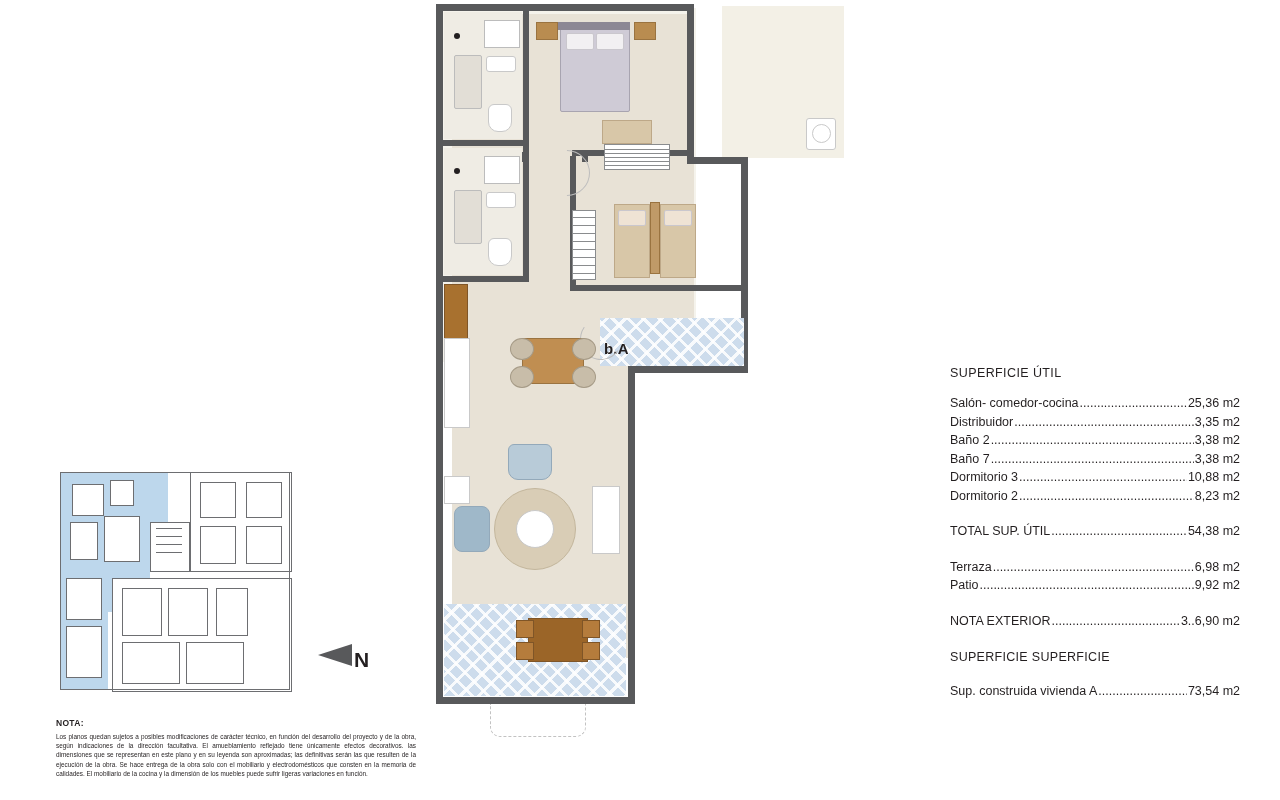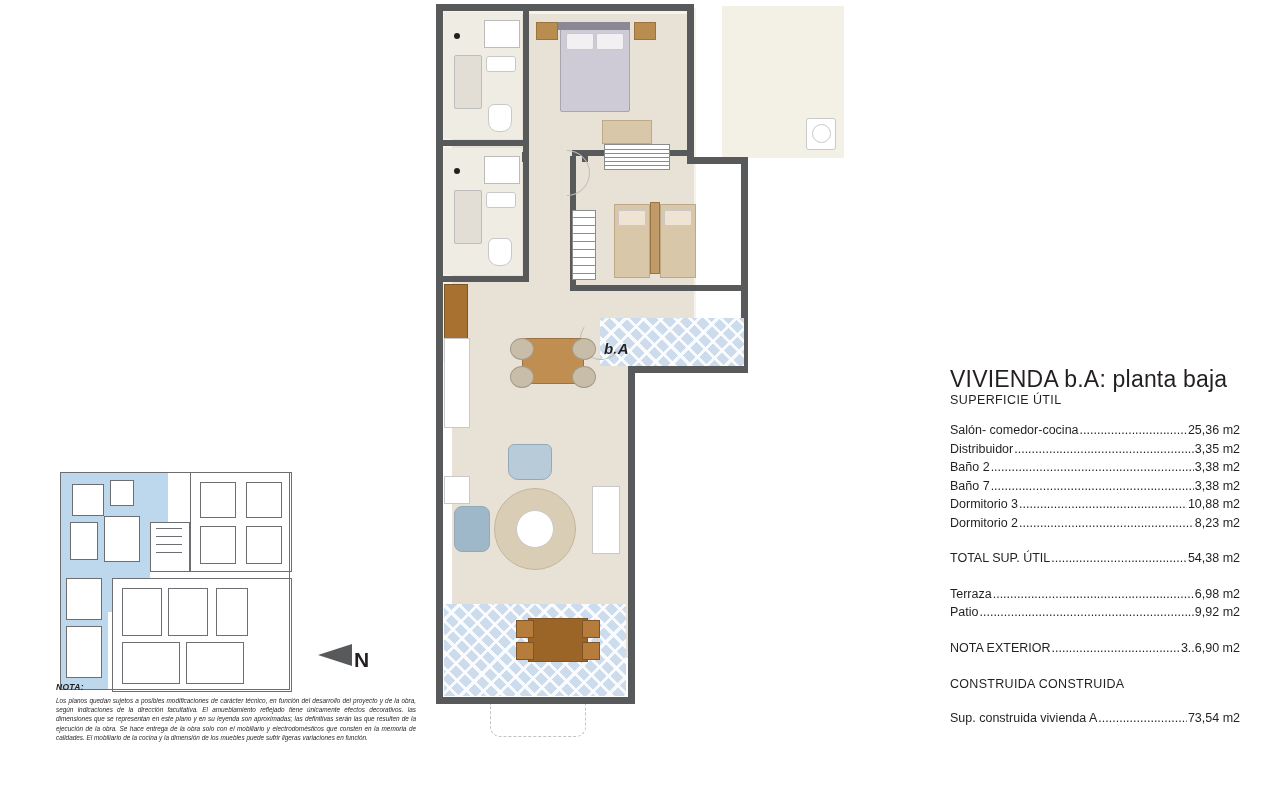--- a/index.html
+++ b/index.html
@@ -7,21 +7,21 @@
     width:1280px;height:800px;
     background:#ffffff;
     font-family:"Liberation Sans", sans-serif;
     color:#231f20;
     overflow:hidden;
     position:relative;
   }
   .page{position:relative;width:1280px;height:800px;}
 
   
-  .plan{position:absolute;left:432px;top:0px;width:420px;height:760px;font-style:italic;}
+  .plan{position:absolute;left:432px;top:0px;width:420px;height:760px;}
 
   .wall{position:absolute;background:#58595b;}
   .room{position:absolute;background:#e8e2d6;}
   .room-white{position:absolute;background:#f5f3ec;}
   .terrace{position:absolute;background:#cddcec;overflow:hidden;}
   .terrace:before{
     content:"";position:absolute;left:-10px;top:-10px;right:-10px;bottom:-10px;
     background:
       repeating-linear-gradient(45deg, rgba(255,255,255,.85) 0 3px, rgba(255,255,255,0) 3px 11px),
       repeating-linear-gradient(-45deg, rgba(255,255,255,.85) 0 3px, rgba(255,255,255,0) 3px 13px);
@@ -52,21 +52,21 @@
 
   .compass{position:absolute;left:318px;top:640px;width:60px;height:45px;}
   .compass .arrow{
     position:absolute;left:0;top:4px;width:0;height:0;
     border-top:11px solid transparent;border-bottom:11px solid transparent;
     border-right:34px solid #58595b;
   }
   .compass .n{position:absolute;left:36px;top:8px;font-size:21px;font-weight:bold;color:#231f20;}
 
   
-  .note{position:absolute;left:56px;top:682px;width:360px;font-style:italic;}
+  .note{position:absolute;left:56px;top:718px;width:360px;}
   .note-title{font-size:8.5px;font-weight:bold;letter-spacing:.3px;color:#231f20;}
   .note-body{font-size:6.4px;line-height:9.2px;color:#231f20;margin-top:4px;text-align:justify;}
 
   
   .panel{position:absolute;left:950px;top:366px;width:290px;}
   .panel h1{
     margin:0;font-size:23px;font-weight:normal;letter-spacing:.2px;color:#231f20;
     font-family:"Liberation Sans", sans-serif;
   }
   .panel h2{
@@ -242,21 +242,20 @@
     <div class="arrow"></div>
     <div class="n">N</div>
   </div>
 
   <div class="note">
     <div class="note-title">NOTA:</div>
     <div class="note-body">Los planos quedan sujetos a posibles modificaciones de carácter técnico, en función del desarrollo del proyecto y de la obra, según indicaciones de la dirección facultativa. El amueblamiento reflejado tiene únicamente efectos decorativos. las dimensiones que se representan en este plano y en su leyenda son aproximadas; las definitivas serán las que resulten de la ejecución de la obra. Se hace entrega de la obra solo con el mobiliario y electrodomésticos que consten en la memoria de calidades. El mobiliario de la cocina y la dimensión de los muebles puede sufrir ligeras variaciones en función.</div>
   </div>
 
   <div class="panel">
-    <h1>VIVIENDA b.A: planta baja</h1>
     <h2>SUPERFICIE ÚTIL</h2>
 
     <div class="rows">
       <div class="row">
         <span class="nm">Salón- comedor-cocina</span>
         <span class="dots">......................................................................................</span>
         <span class="val">25,36 m2</span>
       </div>
       <div class="row">
         <span class="nm">Distribuidor</span>
@@ -301,21 +300,21 @@
         <span class="val">9,92 m2</span>
       </div>
 
       <div class="row gap">
         <span class="nm">NOTA EXTERIOR</span>
         <span class="dots">......................................................................................</span>
         <span class="val">3..6,90 m2</span>
       </div>
     </div>
 
-    <div class="sub-head">CONSTRUIDA CONSTRUIDA</div>
+    <div class="sub-head">SUPERFICIE SUPERFICIE</div>
 
     <div class="row built">
       <span class="nm">Sup. construida vivienda A</span>
       <span class="dots">......................................................................................</span>
       <span class="val">73,54 m2</span>
     </div>
   </div>
 
 </div>
 

